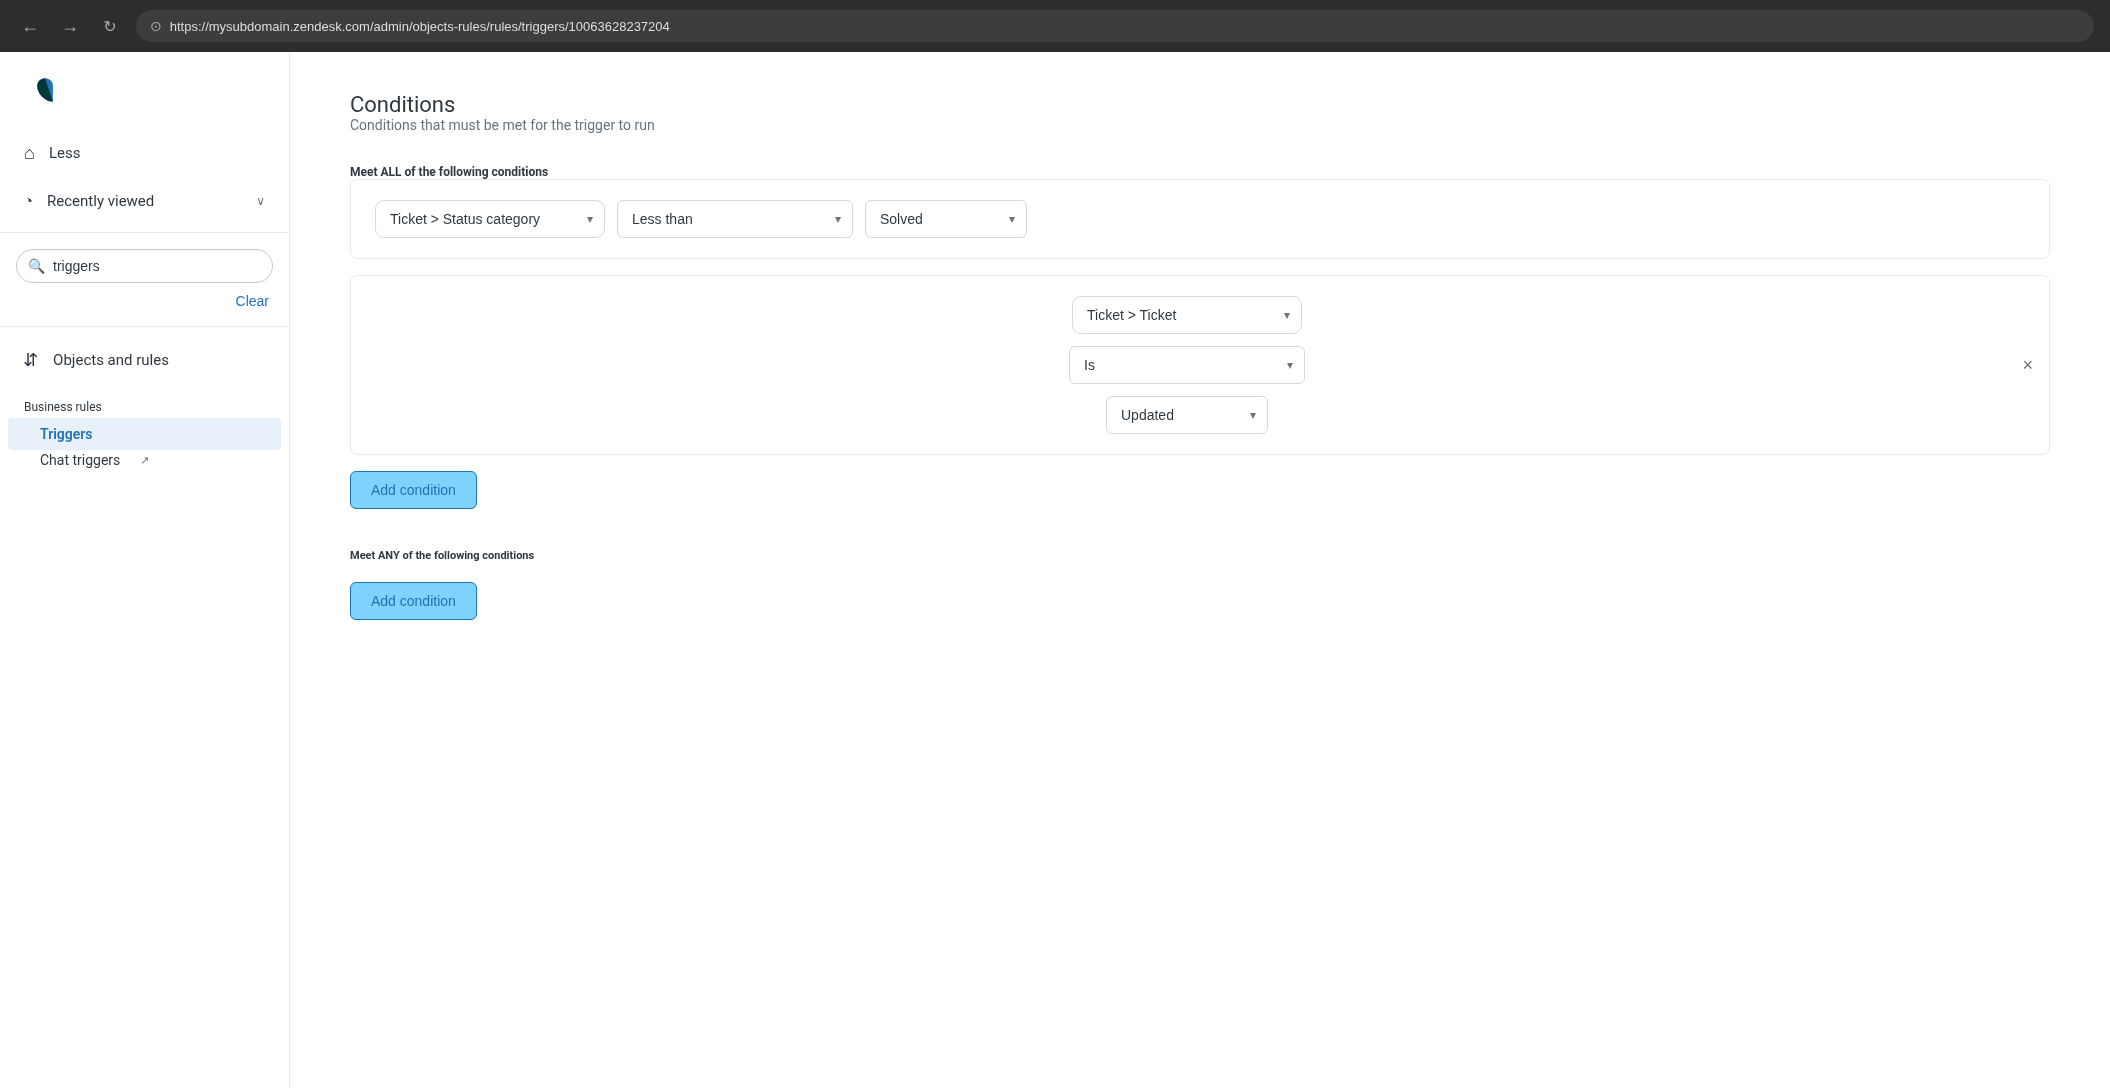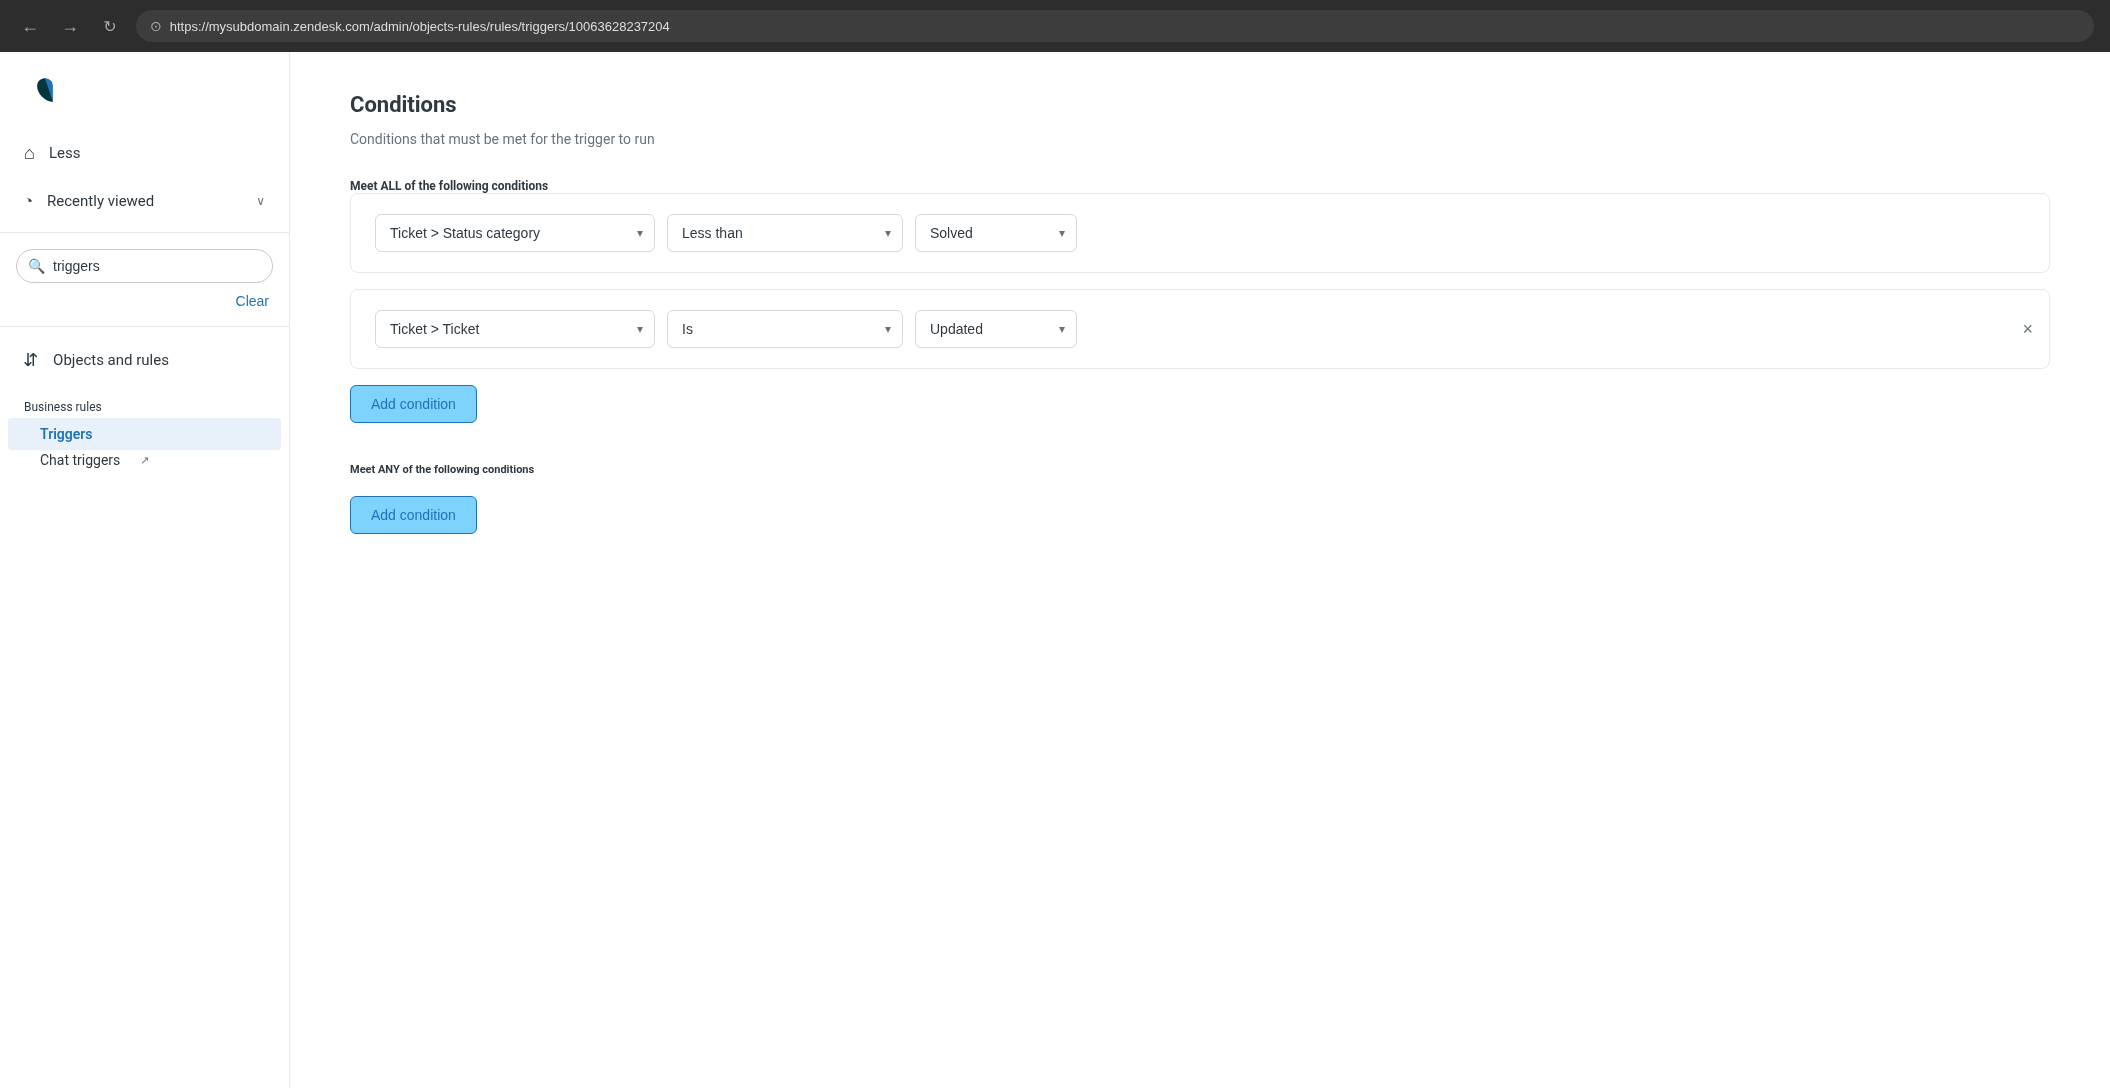--- a/index.html
+++ b/index.html
@@ -193,23 +193,23 @@
     
     .main-content {
       flex: 1;
       overflow-y: auto;
       background: #fff;
       padding: 40px 60px;
     }
 
     .section-title {
       font-size: 22px;
-      font-weight: 700;
-      color: #2f3941;
-      margin-bottom: 14px;
+      font-weight: 400;
+      color: #2f3941;
+      margin-bottom: 0;
     }
     .section-subtitle {
       font-size: 14px;
       color: #68737d;
       margin-bottom: 32px;
     }
 
     .conditions-group-title {
       font-size: 12px;
       font-weight: 700;
@@ -223,20 +223,21 @@
       margin-bottom: 16px;
       padding: 20px 24px;
       border: 1px solid #e8e8e8;
       border-radius: 8px;
       background: #fff;
       position: relative;
     }
 
     .condition-row.removable {
       padding-right: 50px;
+      flex-direction: column;
     }
 
     .condition-select {
       appearance: none;
       -webkit-appearance: none;
       border: 1px solid #d8d8d8;
       border-radius: 6px;
       padding: 10px 36px 10px 14px;
       font-size: 14px;
       color: #2f3941;
@@ -253,21 +254,21 @@
     .select-wrapper::after {
       content: '▾';
       position: absolute;
       right: 12px;
       top: 50%;
       transform: translateY(-50%);
       color: #68737d;
       pointer-events: none;
       font-size: 12px;
     }
-    .select-wrapper.wide select { width: 280px; }
+    .select-wrapper.wide select { width: 230px; border-radius: 9px; }
     .select-wrapper.medium select { width: 236px; }
     .select-wrapper.narrow select { width: 162px; }
 
     .remove-btn {
       position: absolute;
       right: 16px;
       top: 50%;
       transform: translateY(-50%);
       background: none;
       border: none;

